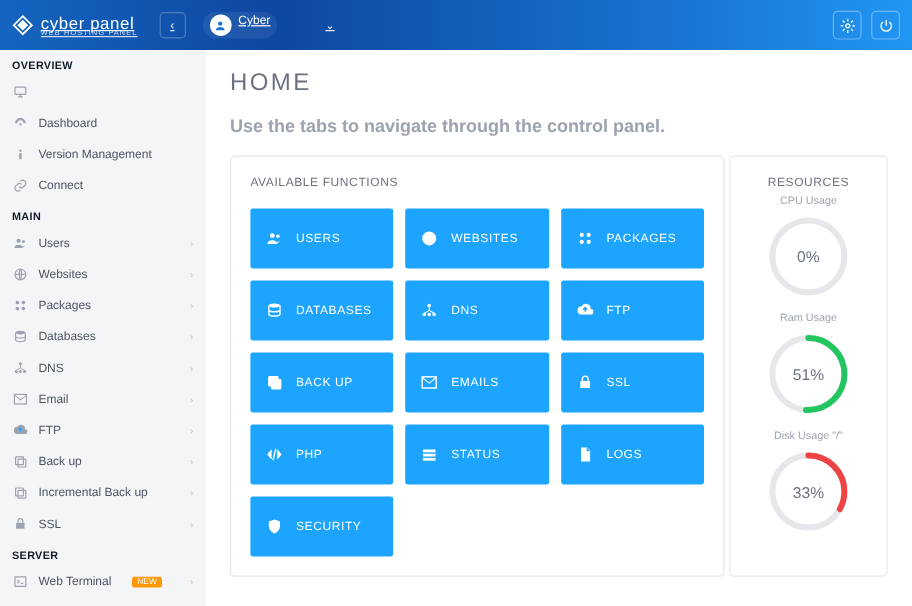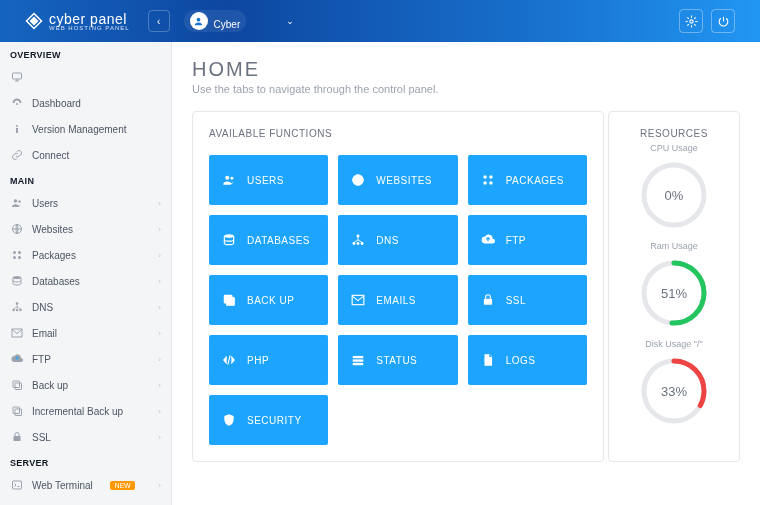--- a/index.html
+++ b/index.html
@@ -1,46 +1,46 @@
 <!DOCTYPE html>
 <html><head>
 <meta charset="utf-8">
 <style>
 * { margin: 0; padding: 0; box-sizing: border-box; font-family: -apple-system, BlinkMacSystemFont, "Segoe UI", Arial, sans-serif; }
 body { width: 760px; height: 505px; overflow: hidden; background: #fff; }
 
-.topbar { height: 42px; background: linear-gradient(90deg, #1565c0 0%, #0d47a1 30%, #1976d2 75%, #2196f3 100%); display: flex; align-items: center; padding: 0 25px; color: #fff; }
+.topbar { height: 42px; background: linear-gradient(90deg, #1565c0 0%, #0d47a1 30%, #1976d2 75%, #2196f3 100%); display: flex; align-items: center; padding: 0 10px; color: #fff; text-decoration: underline; }
 .logo { display: flex; align-items: center; gap: 6px; font-size: 14px; }
 .logo-diamond { width: 18px; height: 18px; display: flex; align-items: center; justify-content: center; }
 .logo-diamond svg { width: 18px; height: 18px; }
 .logo-text { font-weight: 300; letter-spacing: 0.5px; }
 .logo-sub { font-size: 6px; letter-spacing: 1px; margin-top: -2px; opacity: 0.8; }
 .logo-stack { display: flex; flex-direction: column; }
 .collapse-btn { margin-left: 18px; width: 22px; height: 22px; border: 1px solid rgba(255,255,255,0.25); border-radius: 4px; display: flex; align-items: center; justify-content: center; font-size: 10px; cursor: pointer; }
-.user-chip { margin-left: 14px; display: flex; align-items: flex-end; gap: 6px; background: rgba(255,255,255,0.08); border-radius: 14px; padding: 2px 6px; font-size: 10px; }
+.user-chip { margin-left: 14px; display: flex; align-items: flex-start; gap: 6px; background: rgba(255,255,255,0.08); border-radius: 14px; padding: 2px 6px; font-size: 10px; }
 .avatar-ico { width: 18px; height: 18px; border-radius: 50%; background: #fff; color: #1976d2; display: flex; align-items: center; justify-content: center; font-size: 11px; }
 .user-drop { margin-left: 40px; font-size: 9px; }
 .top-actions { margin-left: auto; display: flex; gap: 8px; }
 .top-icon-btn { width: 24px; height: 24px; border: 1px solid rgba(255,255,255,0.35); border-radius: 4px; display: flex; align-items: center; justify-content: center; cursor: pointer; }
 .top-icon-btn svg { width: 13px; height: 13px; stroke: #fff; fill: none; stroke-width: 2; }
 
 .layout { display: flex; height: calc(505px - 42px); }
 .sidebar { width: 172px; background: #f4f5f7; border-right: 1px solid #e5e7eb; overflow-y: auto; font-size: 10px; color: #6b7280; }
 .sidebar::-webkit-scrollbar { width: 0; }
 .section-label { font-size: 9px; font-weight: 700; color: #111827; padding: 8px 10px 4px; letter-spacing: 0.3px; }
 .side-item { display: flex; align-items: center; padding: 6px 10px; gap: 8px; cursor: pointer; color: #4b5563; position: relative; }
 .side-icon { width: 14px; height: 14px; display: flex; align-items: center; justify-content: center; color: #9ca3af; }
 .side-icon svg { width: 12px; height: 12px; }
 .side-caret { margin-left: auto; font-size: 8px; color: #c0c4cc; }
 .badge-new { background: #ff9800; color: #fff; font-size: 7px; padding: 1px 4px; border-radius: 2px; margin-left: auto; margin-right: 6px; }
 
 .main { flex: 1; background: #fff; overflow-y: auto; padding: 16px 20px 30px; }
 .main::-webkit-scrollbar { width: 0; }
 .page-title { font-size: 20px; font-weight: 300; color: #6b7280; letter-spacing: 2px; }
-.page-sub { font-size: 11px; color: #9ca3af; margin-top: 2px; }
+.page-sub { font-size: 15px; color: #9ca3af; margin-top: 16px; font-weight: bold; }
 
 .content-row { display: flex; gap: 4px; margin-top: 16px; }
 .card { border: 1px solid #e5e7eb; border-radius: 4px; padding: 16px; }
 .functions-card { flex: 1; }
 .card-title { font-size: 10px; color: #6b7280; letter-spacing: 0.5px; margin-bottom: 16px; }
 
 .tile-grid { display: grid; grid-template-columns: repeat(3, 1fr); gap: 10px; }
 .tile { background: #1da4ff; color: #fff; height: 50px; border-radius: 2px; display: flex; align-items: center; gap: 10px; padding: 0 12px; cursor: pointer; font-size: 10px; font-weight: 500; letter-spacing: 0.5px; }
 .tile-icon { width: 16px; height: 16px; display: flex; align-items: center; justify-content: center; }
 .tile-icon svg { width: 14px; height: 14px; fill: #fff; }

